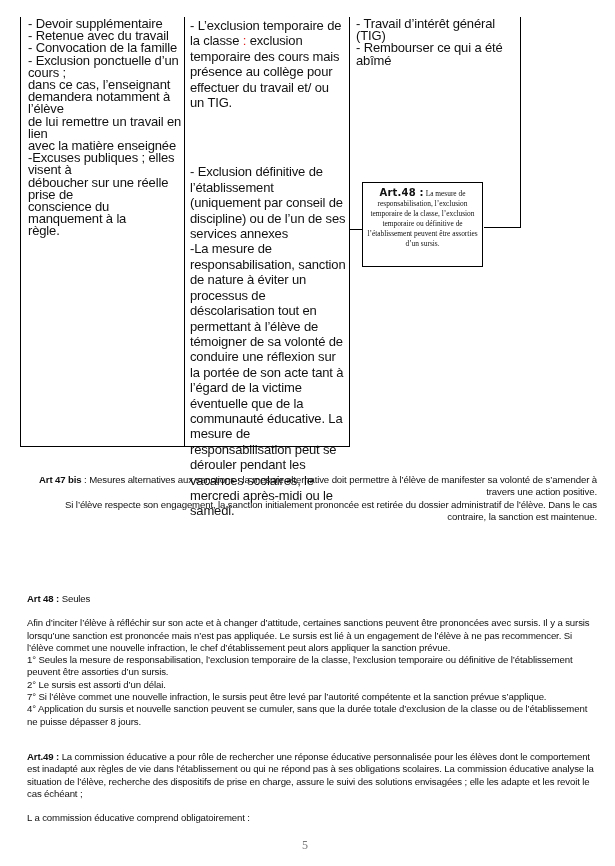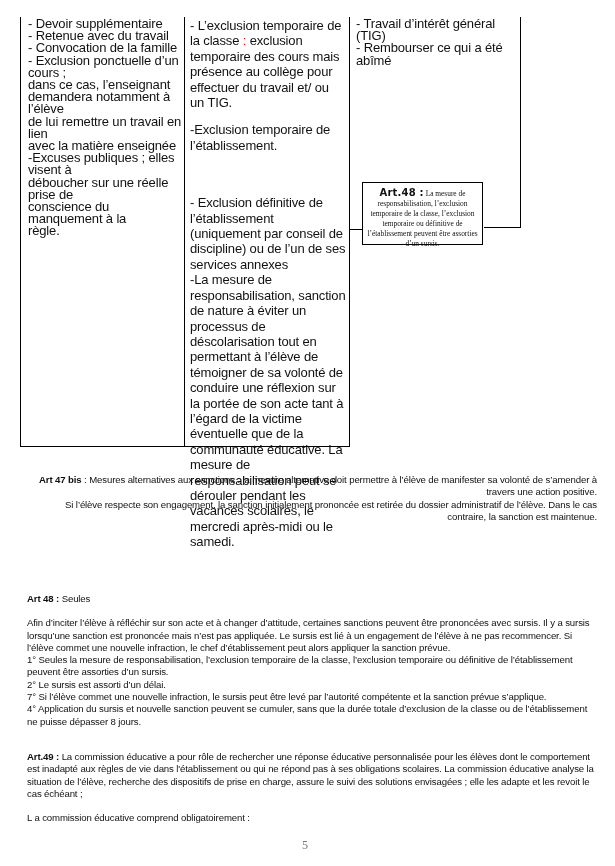--- a/index.html
+++ b/index.html
@@ -4,21 +4,21 @@
 <style>
   html, body { margin: 0; padding: 0; background: #ffffff; }
   body { width: 615px; height: 866px; position: relative; overflow: hidden;
          font-family: "Liberation Sans", sans-serif; color: #111; }
   .vline { position: absolute; width: 1px; background: #000; }
   .hline { position: absolute; height: 1px; background: #000; }
   .cell { position: absolute; font-size: 13px; line-height: 12.2px; letter-spacing: -0.15px; }
   .cell p { margin: 0; }
   .mid p { line-height: 15.4px; }
   .gap { height: 12px; }
-  .callout { position: absolute; left: 362px; top: 182px; width: 121px; height: 63px;
+  .callout { position: absolute; left: 362px; top: 182px; width: 121px; height: 85px;
              border: 1px solid #000; background: #fff; box-sizing: border-box;
              text-align: center; font-family: "Liberation Serif", serif;
              font-size: 7.4px; line-height: 10px; padding: 5px 4px 0 4px; }
   .callout .art { font-family: "DejaVu Sans", sans-serif; font-weight: bold; font-size: 10px; letter-spacing: 0.2px; }
   .body-text { position: absolute; left: 27px; width: 570px; font-size: 9.6px; line-height: 12.3px; letter-spacing: -0.12px; }
   .body-text p { margin: 0; }
   .body-text b { font-weight: bold; }
   .red { color: #e02020; }
   .page-num { position: absolute; left: 302px; top: 838px; font-family: "Liberation Serif", serif;
               font-size: 12px; color: #777; }
@@ -45,21 +45,20 @@
   <p>avec la matière enseignée</p>
   <p>-Excuses publiques ; elles visent à</p>
   <p>déboucher sur une réelle prise de</p>
   <p>conscience du manquement à la</p>
   <p>règle.</p>
 </div>
 
 <div class="cell mid" style="left:190px; top:18px; width:156px;">
   <p><span>- L’exclusion temporaire de la classe </span><span class="red">:</span><span> exclusion temporaire des cours mais présence au collège pour effectuer du travail et/ ou un TIG.</span></p>
   <div class="gap"></div>
-  <p>-Exclusion temporaire de l’établissement.</p>
   <div style="height:42px;"></div>
   <p>- Exclusion définitive de l’établissement (uniquement par conseil de discipline) ou de l’un de ses services annexes</p>
   <p>-La mesure de responsabilisation, sanction de nature à éviter un processus de déscolarisation tout en permettant à l’élève de témoigner de sa volonté de conduire une réflexion sur la portée de son acte tant à l’égard de la victime éventuelle que de la communauté éducative. La mesure de responsabilisation peut se dérouler pendant les vacances scolaires, le mercredi après-midi ou le samedi.</p>
 </div>
 
 <div class="cell" style="left:356px; top:18px; width:162px;">
   <p>- Travail d’intérêt général (TIG)</p>
   <p>- Rembourser ce qui a été abîmé</p>
 </div>
 

